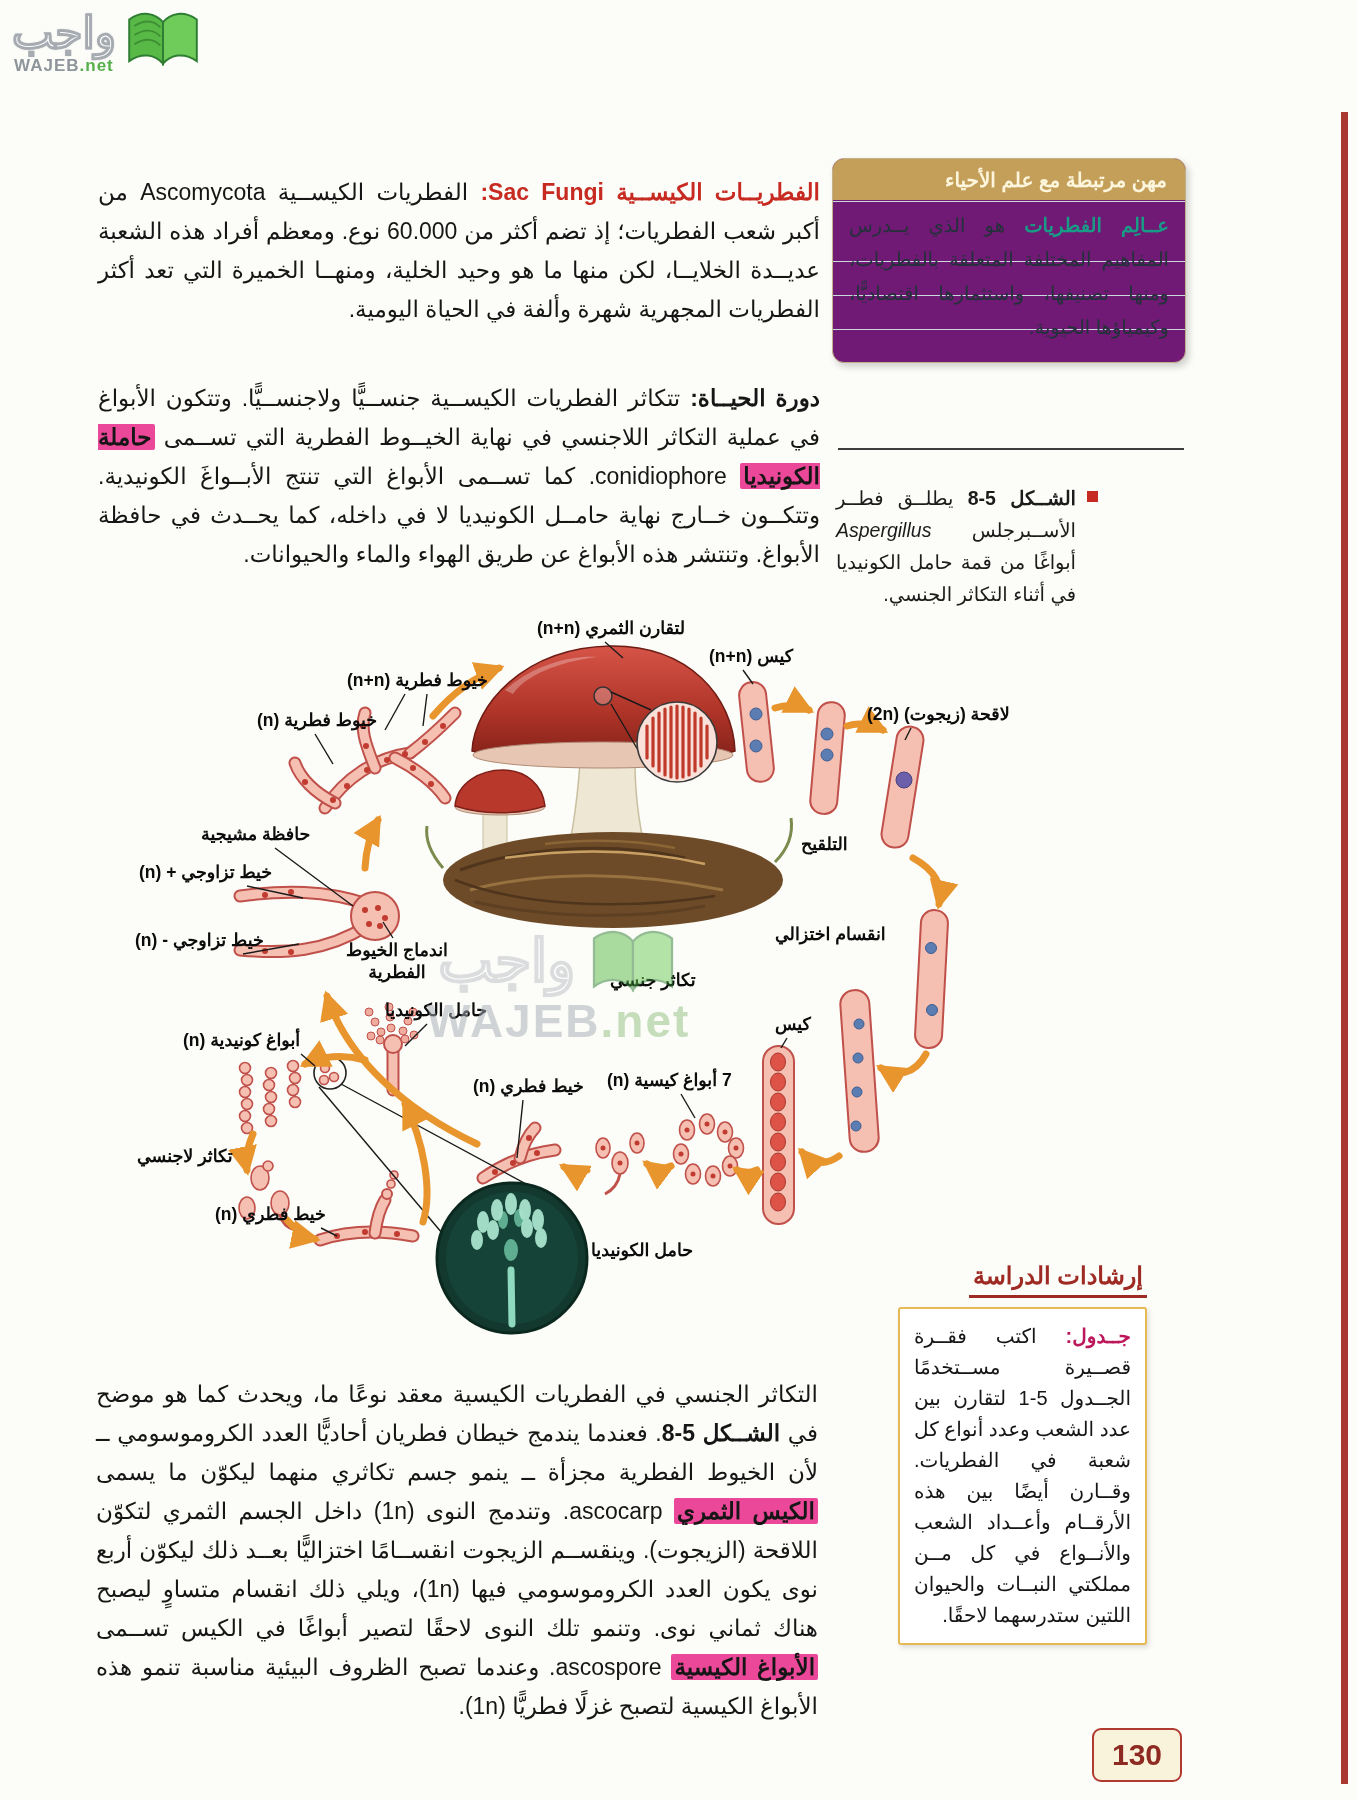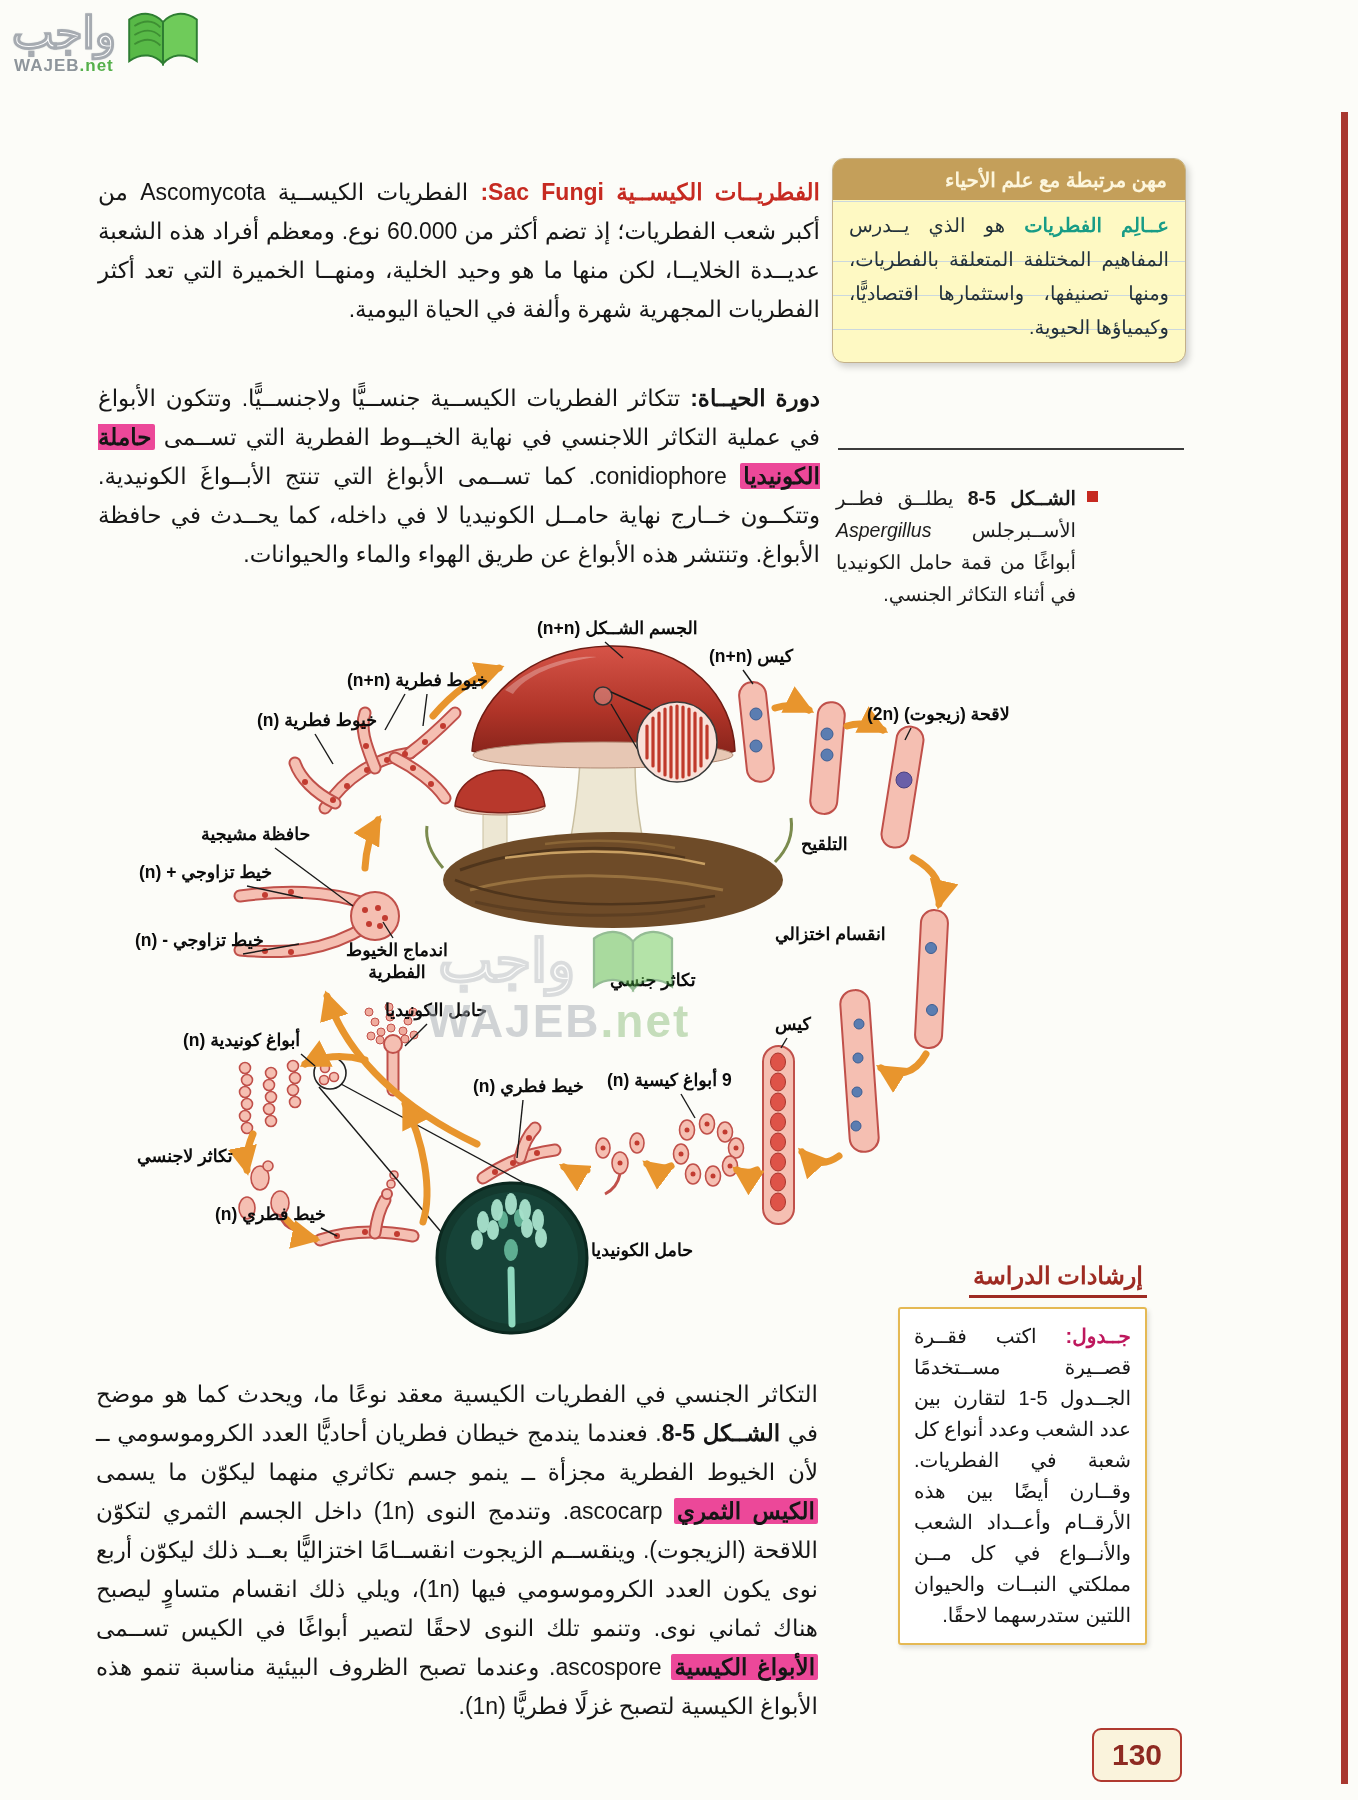--- a/index.html
+++ b/index.html
@@ -20,21 +20,21 @@
   .intro{left:98px;top:150px;width:722px;}
   .lifecycle-para{left:98px;top:356px;width:722px;}
   .sexual-para{left:96px;top:1352px;width:722px;}
   .red-head{color:#C62A21;font-weight:bold;}
   .black-lead{font-weight:bold;}
   .hl{background:#ec4899;padding:0 3px;border-radius:2px;font-weight:bold;}
   .latin{font-style:italic;}
 
   
   .career{position:absolute;left:832px;top:158px;width:352px;direction:rtl;
-          border:1.5px solid #C3B089;border-radius:12px;background:#fef9c3;
+          border:1.5px solid #C3B089;border-radius:12px;background:#701a75;
           box-shadow:3px 4px 7px rgba(0,0,0,.18);}
   .career-head{background:#C49F5A;color:#FDF6DC;font-weight:bold;font-size:20px;
                padding:9px 18px 8px;border-radius:11px 11px 0 0;}
   .career-body{padding:8px 16px 18px;font-size:19.5px;line-height:34px;text-align:justify;
                text-align-last:right;color:#23313a;
                background-image:repeating-linear-gradient(to bottom,transparent 0 33px,#CBD8DE 33px 34px);
                background-position:0 28px;}
   .career-term{color:#189C86;font-weight:bold;}
 
   
@@ -431,36 +431,36 @@
         <line x1="318" y1="320" x2="308" y2="304" class="leader"></line>
         <line x1="352" y1="406" x2="330" y2="428" class="leader"></line>
         <line x1="226" y1="436" x2="240" y2="448" class="leader"></line>
         <line x1="712" y1="420" x2="706" y2="430" class="leader"></line>
         <line x1="606" y1="476" x2="620" y2="500" class="leader"></line>
         <line x1="448" y1="482" x2="442" y2="540" class="leader"></line>
         <line x1="246" y1="610" x2="262" y2="618" class="leader"></line>
       </g>
     </svg>
 
-    <div class="dlabel" style="left:462px;top:0px">الجسم الشــكل (n+n)</div>
+    <div class="dlabel" style="left:462px;top:0px">لتقارن الثمري (n+n)</div>
     <div class="dlabel" style="left:272px;top:52px">خيوط فطرية (n+n)</div>
     <div class="dlabel" style="left:182px;top:92px">خيوط فطرية (n)</div>
     <div class="dlabel" style="left:634px;top:28px">كيس (n+n)</div>
     <div class="dlabel" style="left:792px;top:86px">لاقحة (زيجوت) (2n)</div>
     <div class="dlabel" style="left:726px;top: 216px">التلقيح</div>
     <div class="dlabel" style="left:126px;top:206px">حافظة مشيجية</div>
     <div class="dlabel" style="left:64px;top:244px">خيط تزاوجي + (n)</div>
     <div class="dlabel" style="left:60px;top:312px">خيط تزاوجي - (n)</div>
     <div class="dlabel wrap" style="left:262px;top:322px">اندماج الخيوط الفطرية</div>
     <div class="dlabel" style="left:535px;top:352px">تكاثر جنسي</div>
     <div class="dlabel" style="left:700px;top:306px">انقسام اختزالي</div>
     <div class="dlabel" style="left:310px;top:382px">حامل الكونيديا</div>
     <div class="dlabel" style="left:108px;top:412px">أبواغ كونيدية (n)</div>
     <div class="dlabel" style="left:700px;top:396px">كيس</div>
-    <div class="dlabel" style="left:532px;top:452px">9 أبواغ كيسية (n)</div>
+    <div class="dlabel" style="left:532px;top:452px">7 أبواغ كيسية (n)</div>
     <div class="dlabel" style="left:398px;top:458px">خيط فطري (n)</div>
     <div class="dlabel" style="left:62px;top:528px">تكاثر لاجنسي</div>
     <div class="dlabel" style="left:140px;top:586px">خيط فطري (n)</div>
     <div class="dlabel" style="left:516px;top:622px">حامل الكونيديا</div>
 
     <div class="wm">
       <div class="wm-row">
         <span class="wm-brand">واجب</span>
         <svg width="92" height="66" viewBox="0 0 60 44">
           <path d="M4,7 C14,0 24,2 30,9 L30,41 C24,34 14,32 4,39 Z" fill="#58B947" stroke="#2E7D32" stroke-width="1.5"></path>

